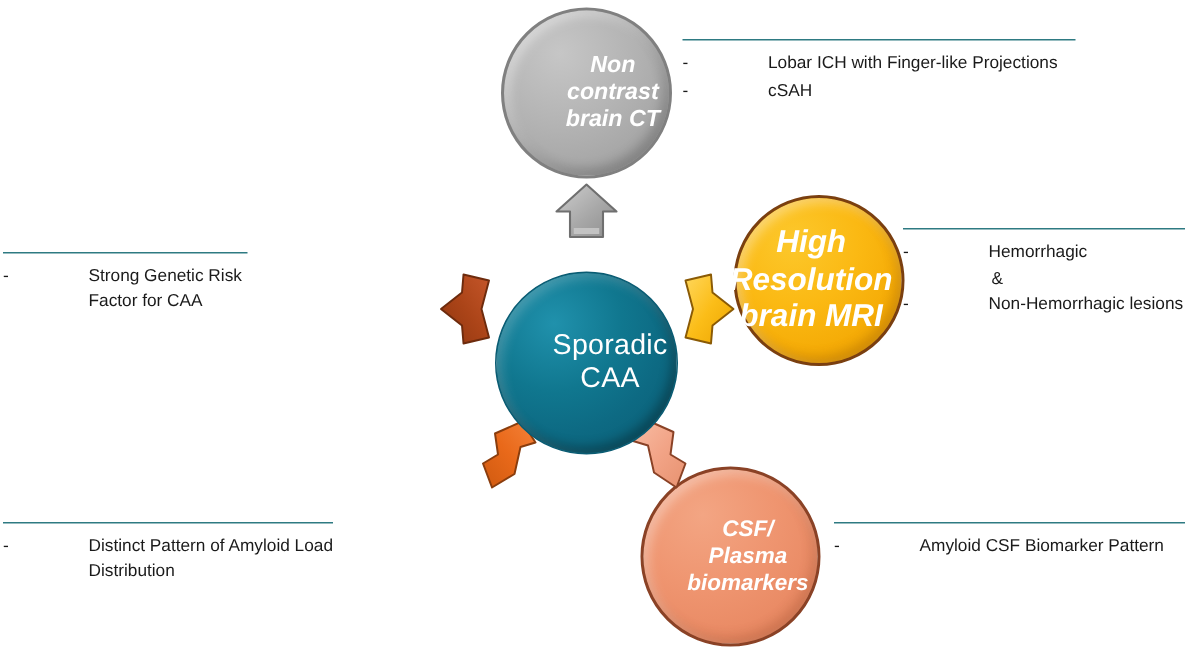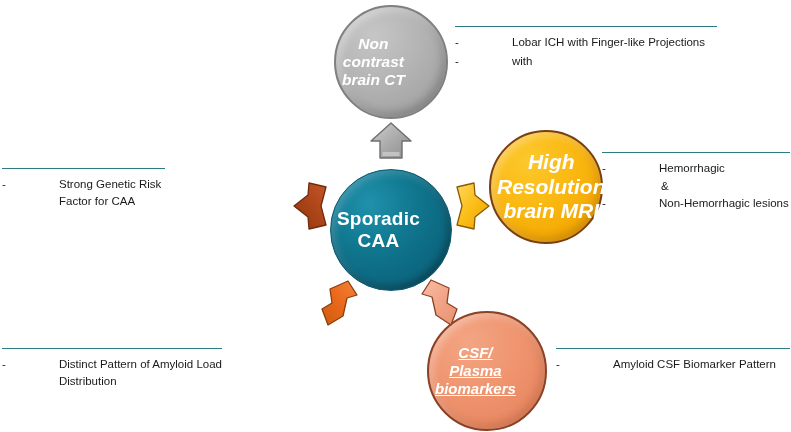--- a/index.html
+++ b/index.html
@@ -15,39 +15,39 @@
     overflow: hidden;
     font-family: "Liberation Sans", sans-serif;
   }
 
   
   .node {
     position: absolute;
     border-radius: 50%;
     display: flex;
     align-items: center;
-    justify-content: flex-start;
+    justify-content: flex-end;
     text-align: center;
     color: #ffffff;
     font-style: italic;
     font-weight: bold;
     line-height: 1.18;
     box-sizing: border-box;
   }
   .node .lbl { display: block; padding: 0 6px; }
 
   
   #node-center {
-    left: 330px; top: 169px;
+    left: 330px; top: 181px;
     width: 122px; height: 122px;
     background: radial-gradient(circle at 32% 28%, #2091ac 0%, #10778f 38%, #0d6a83 62%, #0a5b72 100%);
     border: 1.5px solid #0a5b72;
     box-shadow: inset -3px -4px 7px rgba(0,0,0,0.30), inset 3px 3px 8px rgba(255,255,255,0.22);
     font-style: normal;
-    font-weight: bold;
+    font-weight: normal;
     font-size: 19px;
     letter-spacing: .2px;
     z-index: 6;
   }
 
   
   #node-ct {
     left: 334px; top: 5px;
     width: 114px; height: 114px;
     background: radial-gradient(circle at 34% 26%, #c6c6c6 0%, #b3b3b3 45%, #a6a6a6 72%, #9a9a9a 100%);
@@ -87,21 +87,20 @@
   }
 
   
   #node-csf {
     left: 427px; top: 311px;
     width: 120px; height: 120px;
     background: radial-gradient(circle at 34% 26%, #f3a583 0%, #ef9570 42%, #e98a64 72%, #e07d55 100%);
     border: 2px solid #8a4226;
     box-shadow: inset -3px -4px 8px rgba(120,50,20,0.24), inset 3px 3px 8px rgba(255,255,255,0.38);
     font-size: 15px;
-    text-decoration: underline;
   }
 
   
   .arrow {
     position: absolute;
     z-index: 5;
   }
   .arrow svg { display: block; overflow: visible; }
 
   #arrow-up    { left: 370px; top: 122px; }
@@ -236,21 +235,21 @@
   </div>
 
   <div class="note" id="note-ct">
     <div class="rule"></div>
     <div class="item">
       <span class="dash">-</span>
       <span class="txt">Lobar ICH with Finger-like Projections</span>
     </div>
     <div class="item">
       <span class="dash">-</span>
-      <span class="txt">with</span>
+      <span class="txt">cSAH</span>
     </div>
   </div>
 
   <div class="note" id="note-mri">
     <div class="rule"></div>
     <div class="item">
       <span class="dash">-</span>
       <span class="txt">Hemorrhagic</span>
     </div>
     <div class="amp">&amp;</div>

